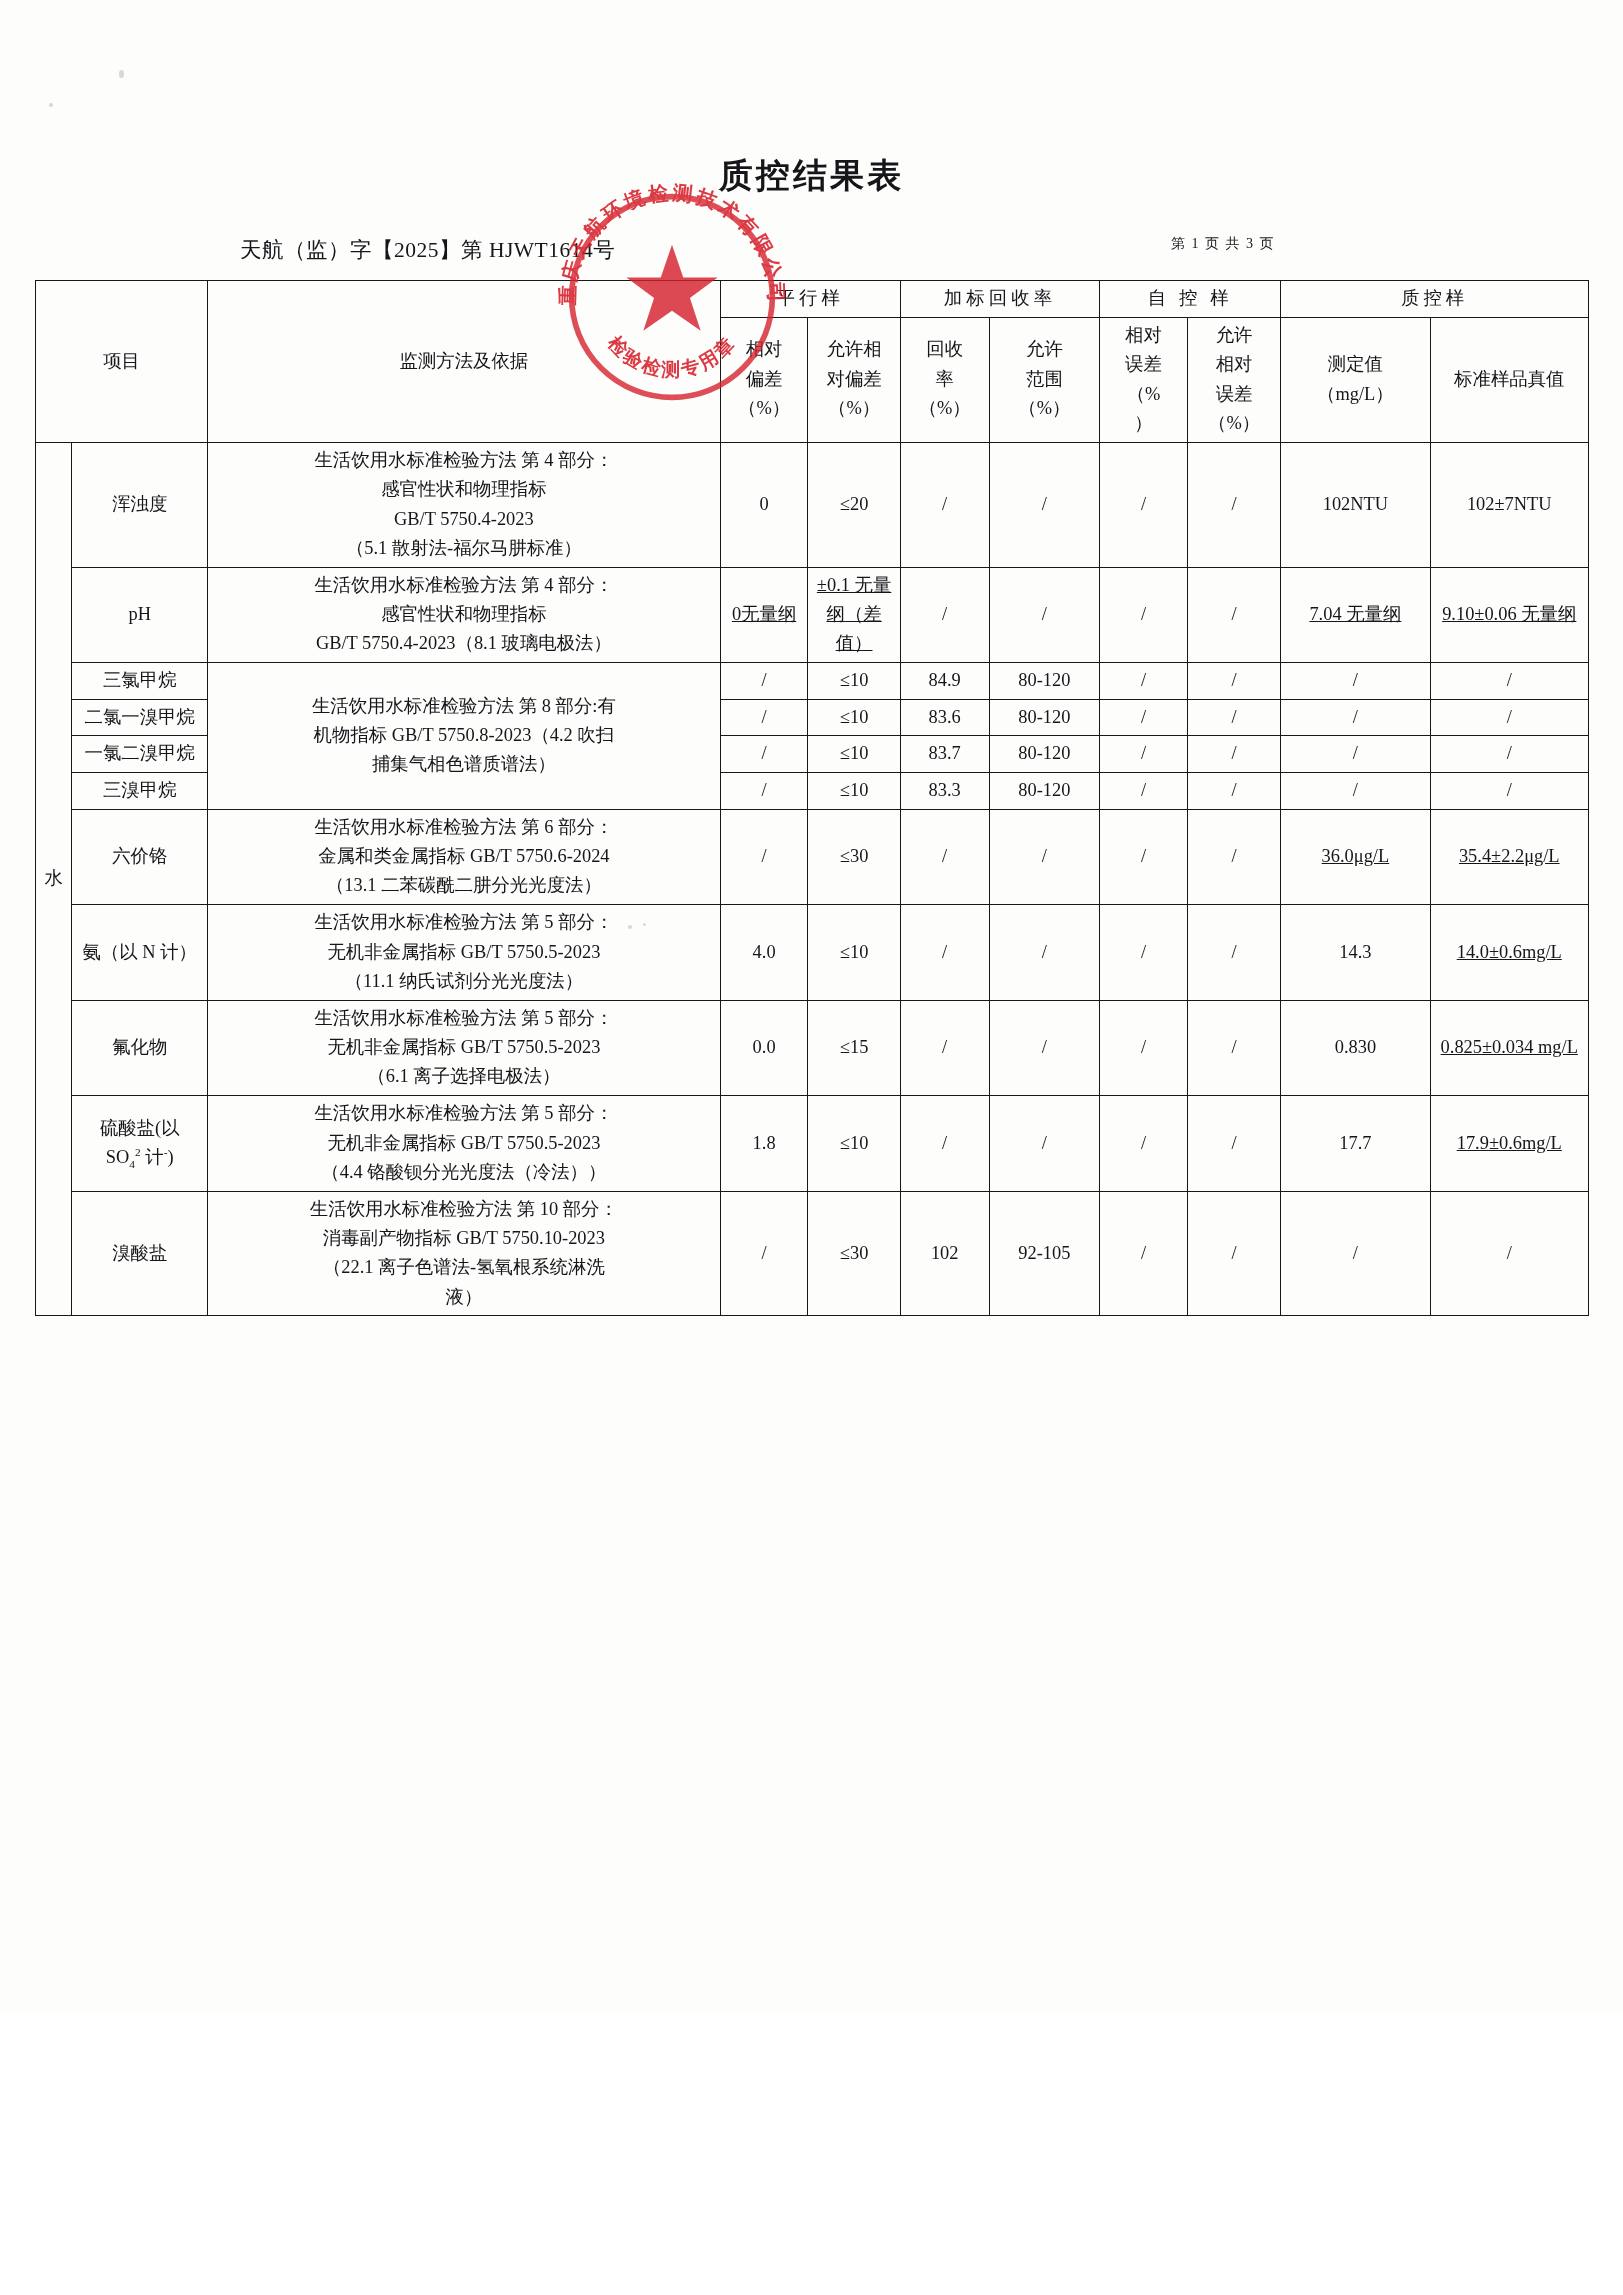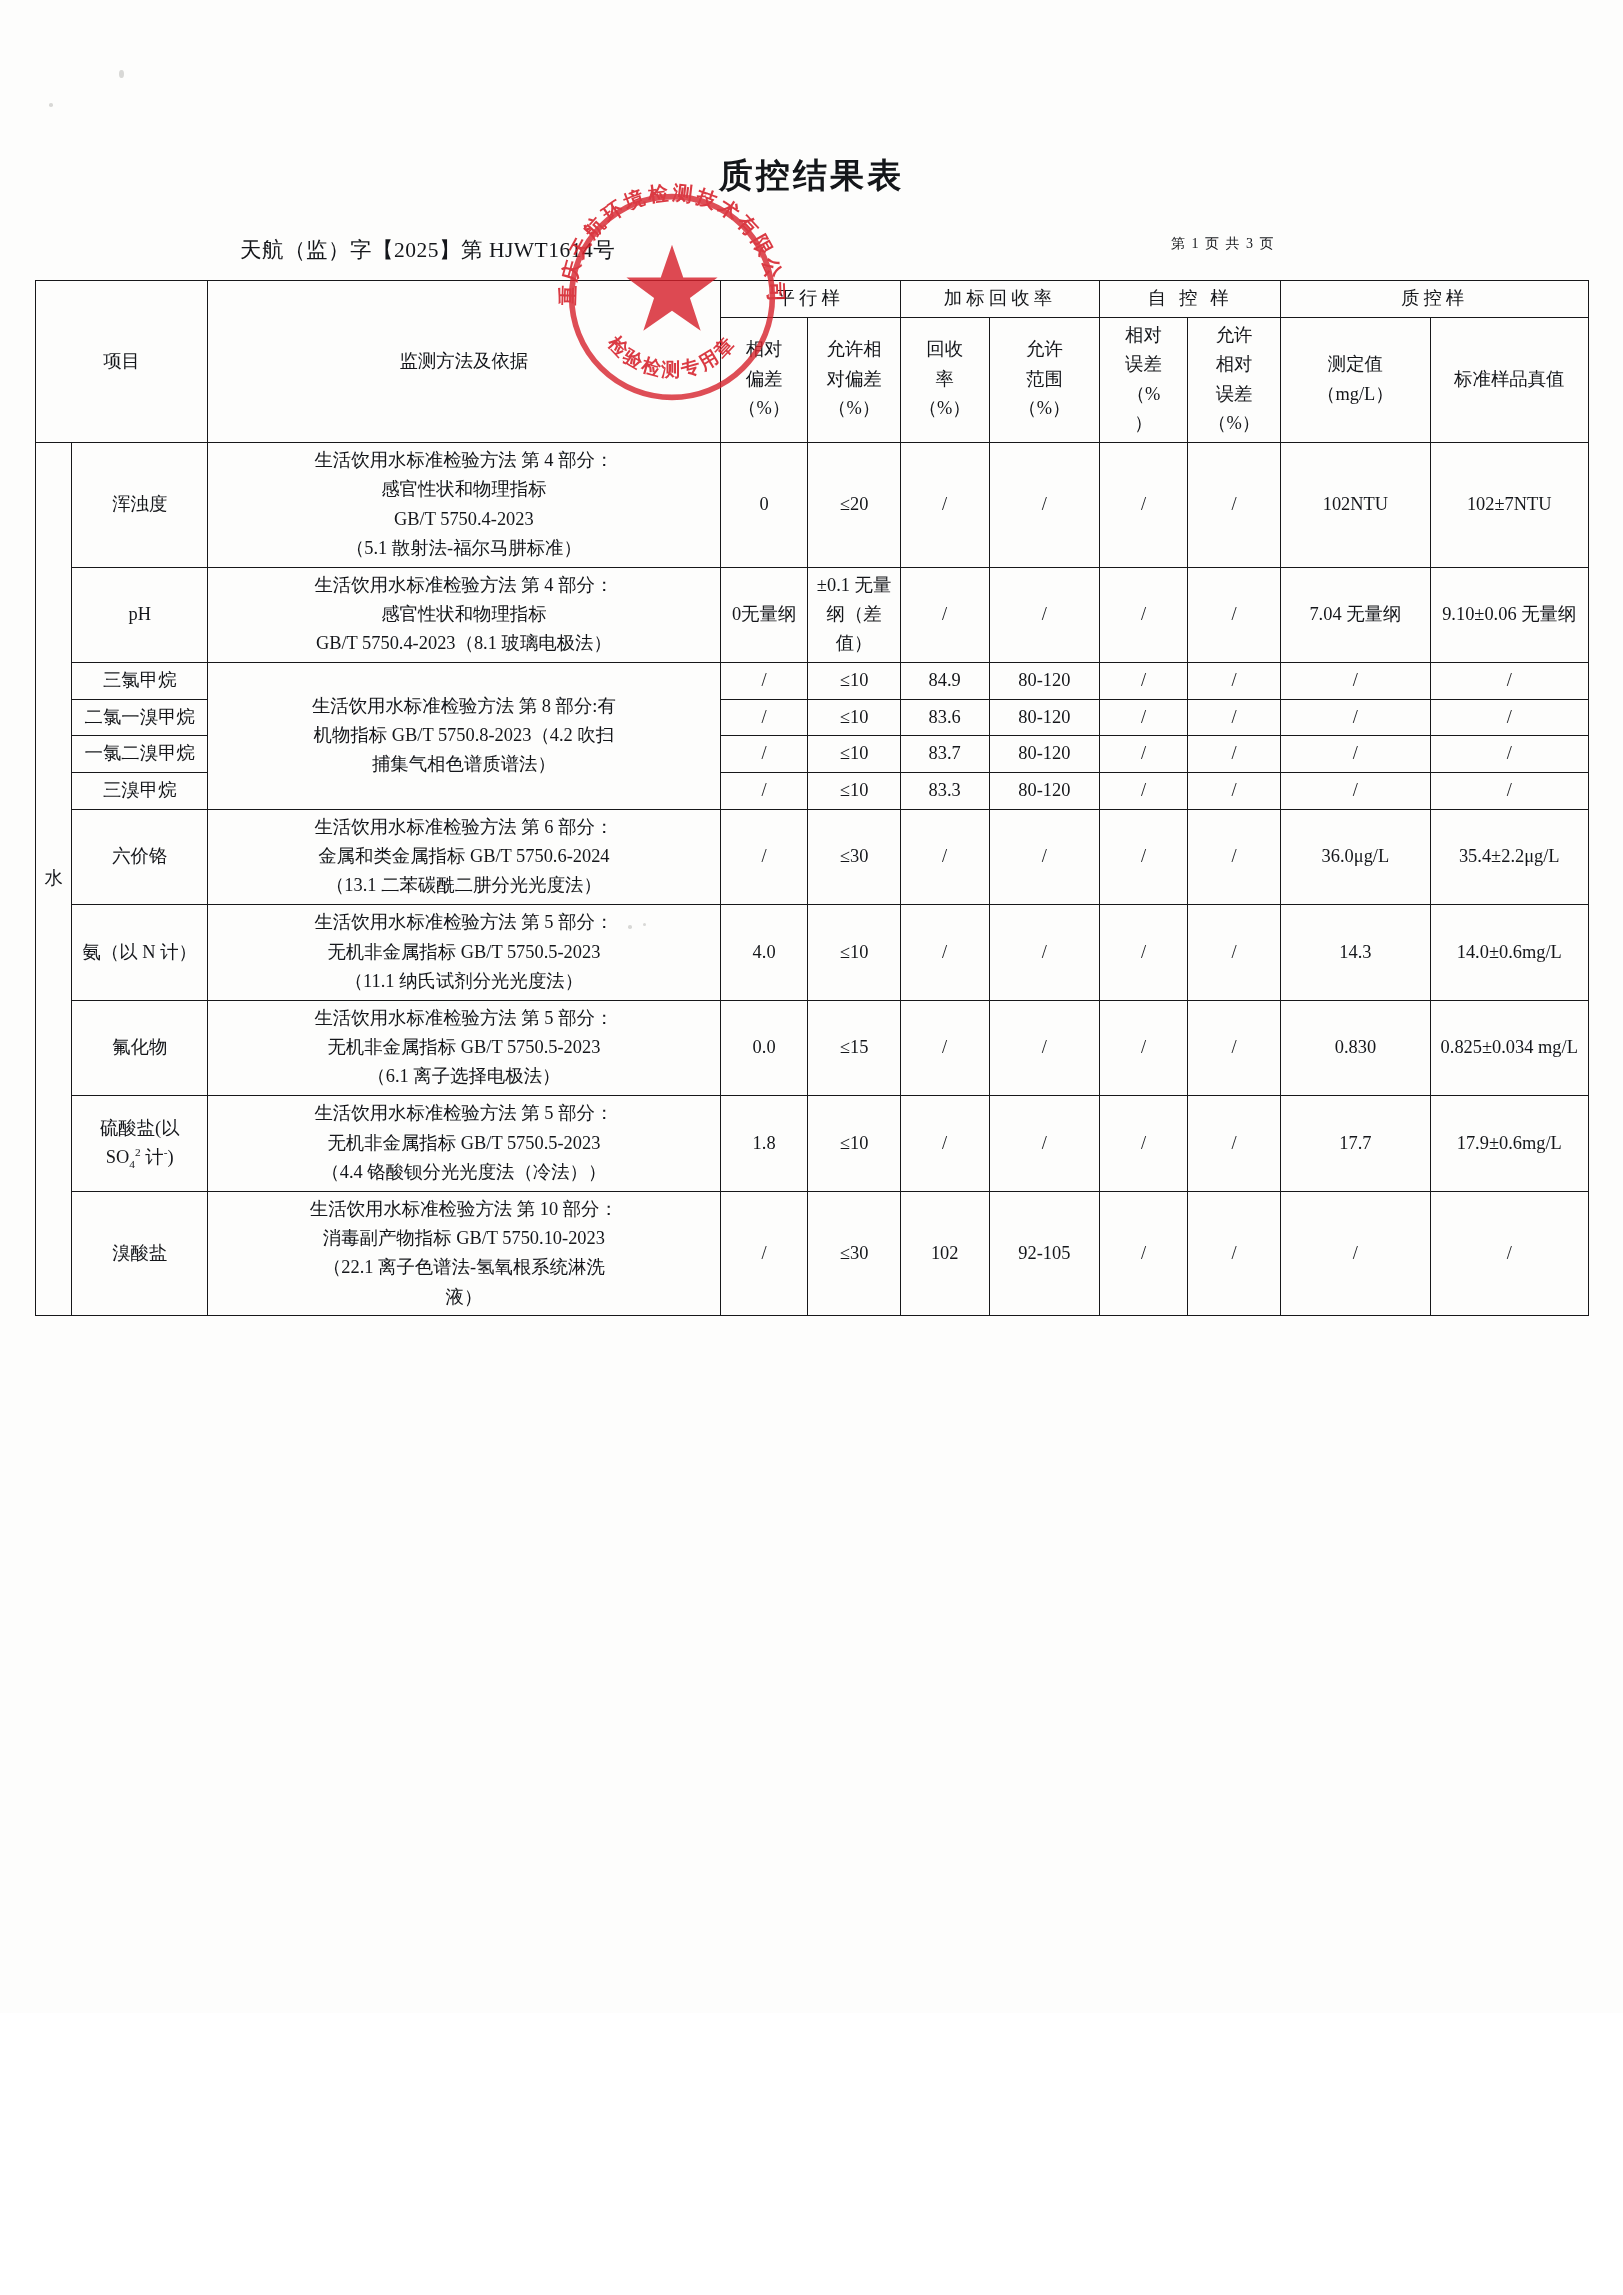--- a/index.html
+++ b/index.html
@@ -73,21 +73,21 @@
   .v-narrow  { font-size: 17.4px; line-height: 1.5; }
   .method {
     font-size: 18px;
     line-height: 2.0;
     padding: 11.2px 9.2px;
   }
   .method div { white-space: nowrap; }
   .item-name { font-size: 19px; line-height: 1.5; }
   .sidecell  { font-size: 20.4px; }
   .val       { font-size: 19px; }
-  .val-small { font-size: 17.4px; line-height: 1.45; }
+  .val-small { font-size: 17.4px; line-height: 1.45; text-decoration: underline; }
   .sup { font-size: 0.62em; vertical-align: super; }
   .sub { font-size: 0.62em; vertical-align: sub; }
 
   
   .seal {
     position: absolute;
     left: 544px; top: 169px;
     width: 256px; height: 256px;
     pointer-events: none;
     z-index: 40;

